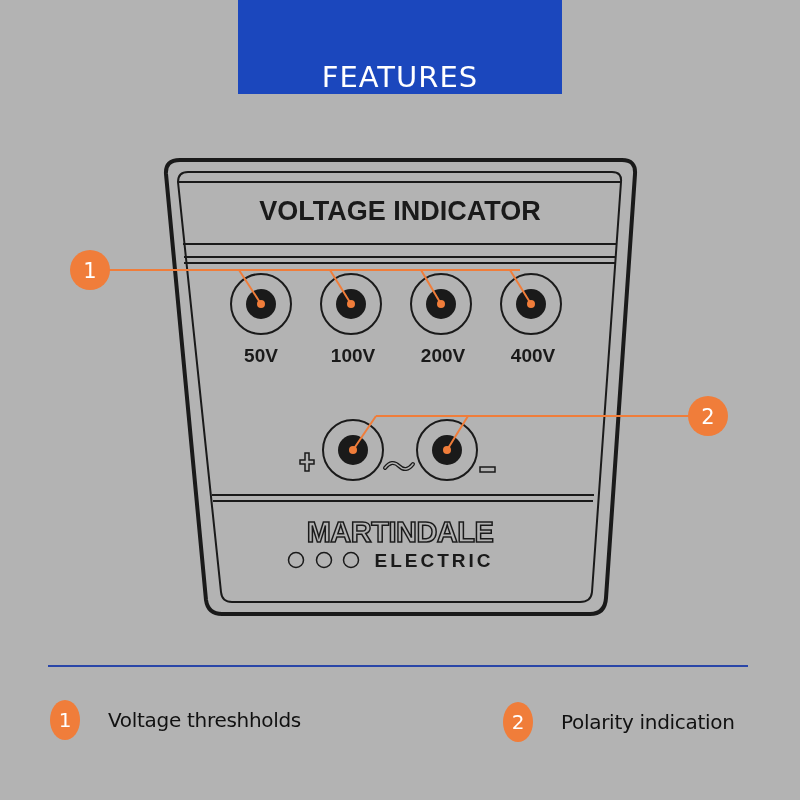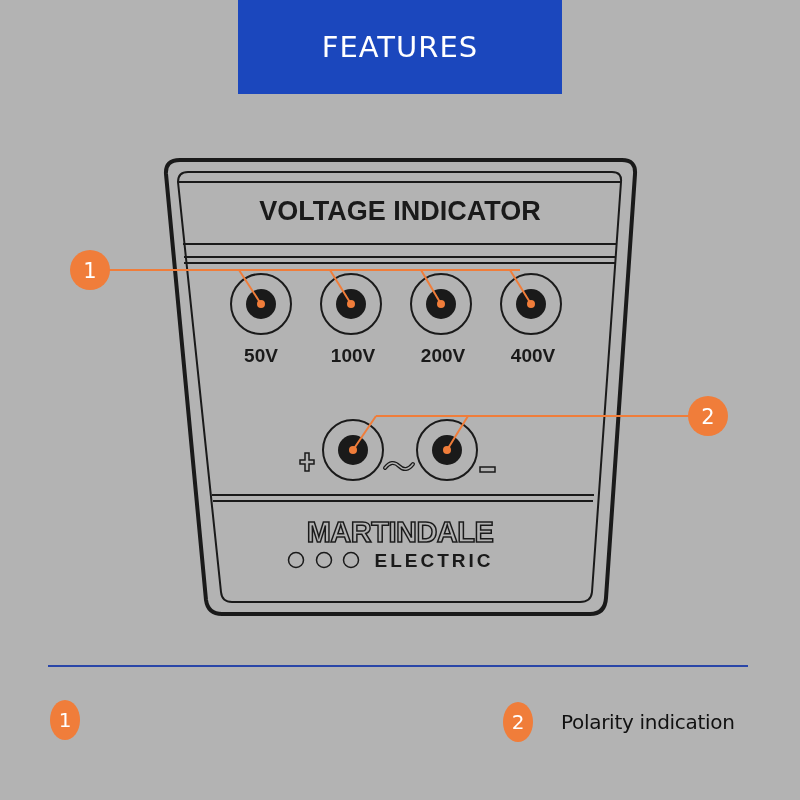--- a/index.html
+++ b/index.html
@@ -4,21 +4,21 @@
 <style>
   html, body { margin: 0; padding: 0; }
   body {
     width: 800px; height: 800px; background: #b3b3b3;
     position: relative; overflow: hidden;
     font-family: "DejaVu Sans", sans-serif;
   }
   .banner {
     position: absolute; left: 238px; top: 0; width: 324px; height: 94px;
     background: #1b47bd; color: #fff;
-    display: flex; align-items: center; justify-content: center;
+    display: flex; align-items: flex-end; justify-content: center;
     font-size: 29px; letter-spacing: 1px;
   }
   svg.diagram { position: absolute; left: 0; top: 0; }
   .divider {
     position: absolute; left: 48px; top: 665px; width: 700px; height: 2px;
     background: #2a46a8;
   }
   .legend-item { position: absolute; display: flex; align-items: center; }
   .legend-badge {
     width: 30px; height: 40px; border-radius: 50%;
@@ -128,17 +128,18 @@
   <g>
     <circle cx="708" cy="416" r="20" fill="#f07d3a"></circle>
     <text x="708" y="424" text-anchor="middle" font-family="DejaVu Sans, sans-serif" font-size="21" fill="#fff">2</text>
   </g>
 </svg>
 
 <div class="divider"></div>
 
 <div class="legend-item" style="left:50px; top:700px;">
   <div class="legend-badge">1</div>
+  <span class="legend-label">Voltage threshholds</span>
 </div>
 <div class="legend-item" style="left:503px; top:702px;">
   <div class="legend-badge">2</div>
   <span class="legend-label" style="margin-left:28px;">Polarity indication</span>
 </div>
 
 </body></html>

